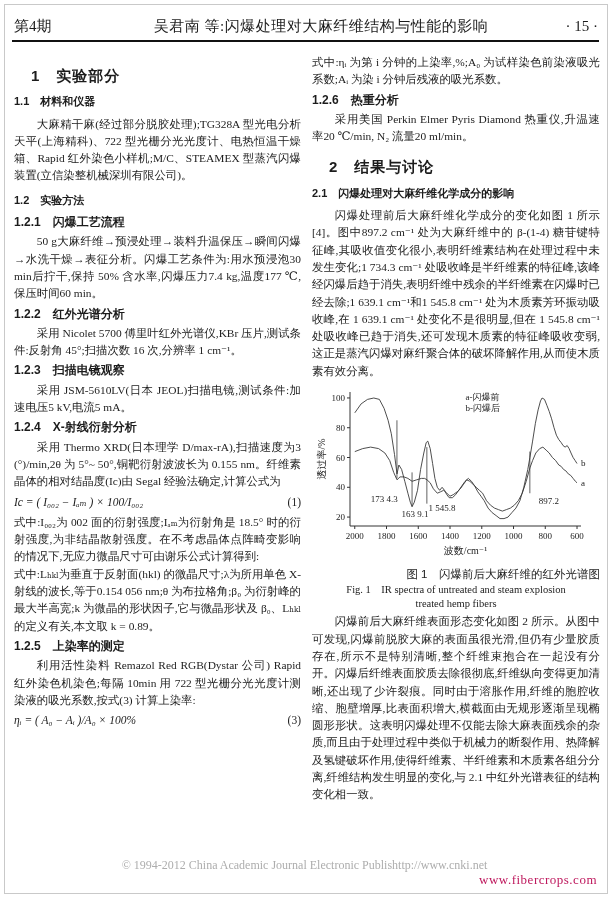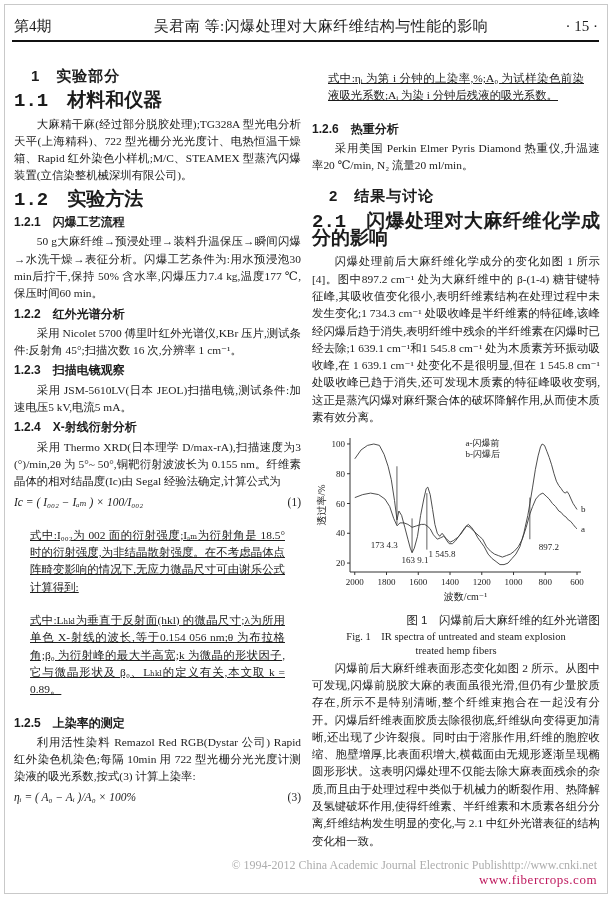--- a/index.html
+++ b/index.html
@@ -8,37 +8,37 @@
   .frame{position:absolute;left:4px;top:4px;right:3px;bottom:3px;border:1px solid #c9c9c9;pointer-events:none;}
   .runhead{position:absolute;left:14px;right:13px;top:16px;height:20px;display:flex;align-items:center;font-size:15px;}
   .runhead .issue{width:90px;}
   .runhead .rtitle{flex:1;text-align:center;letter-spacing:.5px;}
   .runhead .pageno{width:60px;text-align:right;}
   .headrule{position:absolute;left:12px;right:12px;top:40px;border-top:2px solid #111;}
   .col{position:absolute;top:54px;width:287px;font-size:11.4px;line-height:17.3px;text-align:justify;}
   .col-left{left:14px;}
   .col-right{left:312px;width:288px;}
   h1.sec{font-family:Liberation Sans, sans-serif;font-size:15px;font-weight:bold;margin:13px 0 9px 17px;letter-spacing:1px;}
-  h2.sec{font-family:Liberation Mono, monospace;font-size:19px;font-weight:bold;margin:7px 0 5px 0;}
+  h2.sec{font-family:Liberation Sans, sans-serif;font-size:11px;font-weight:bold;margin:7px 0 5px 0;}
   h3.sec{font-family:"Liberation Sans","DejaVu Sans",sans-serif;font-size:12px;font-weight:bold;margin:3px 0 2px 0;}
   p.body{margin:0;text-indent:2em;}
-  p.nodent{margin:16px;text-indent:0;text-decoration:underline;}
+  p.nodent{margin:0;text-indent:0;}
   .eq{display:flex;align-items:baseline;margin:3px 0 3px 0;}
   .eq .eq-body{flex:1;text-align:left;font-style:italic;font-size:11.5px;}
   .eq .eq-num{width:34px;text-align:right;font-style:normal;font-size:11.5px;}
   .figure{margin:4px 0 2px 0;}
   .figure svg{display:block;margin:0 auto;}
   .figcap-zh{text-align:right;font-family:"Liberation Sans","DejaVu Sans",sans-serif;font-size:11.5px;margin-top:4px;}
   .figcap-en{text-align:center;font-size:10.5px;line-height:14px;}
   .ax{stroke:#333;stroke-width:1;fill:none;}
   .curve{stroke:#3a3a3a;stroke-width:.9;fill:none;}
   .ann{stroke:#3a3a3a;stroke-width:.8;}
   .tick{font:9px "Liberation Serif","DejaVu Serif",serif;fill:#222;}
   .axlab{font:10px "Liberation Serif","DejaVu Serif",serif;fill:#222;}
-  .wm1{position:absolute;left:12px;right:14px;top:858px;display:flex;justify-content:flex-end;
+  .wm1{position:absolute;left:12px;right:14px;top:858px;display:flex;justify-content:center;
        color:#adadad;font-size:12px;font-family:"Liberation Serif",serif;pointer-events:none;}
   .wm2{position:absolute;right:14px;top:872px;color:#be185d;font-size:13px;letter-spacing:.5px;pointer-events:none;}
 </style>
 </head>
 <body>
 
 <div class="page">
   <div class="frame"></div>
 
   <div class="runhead">

